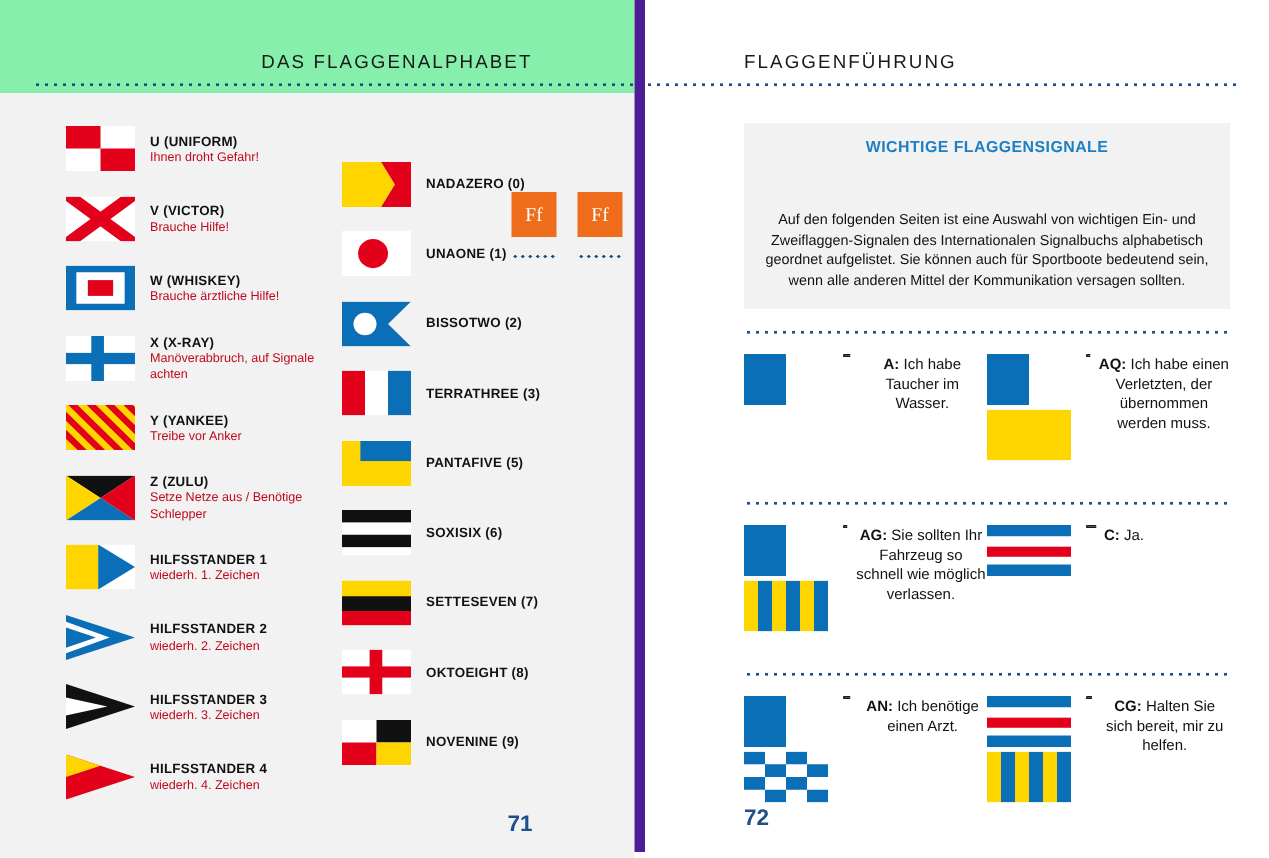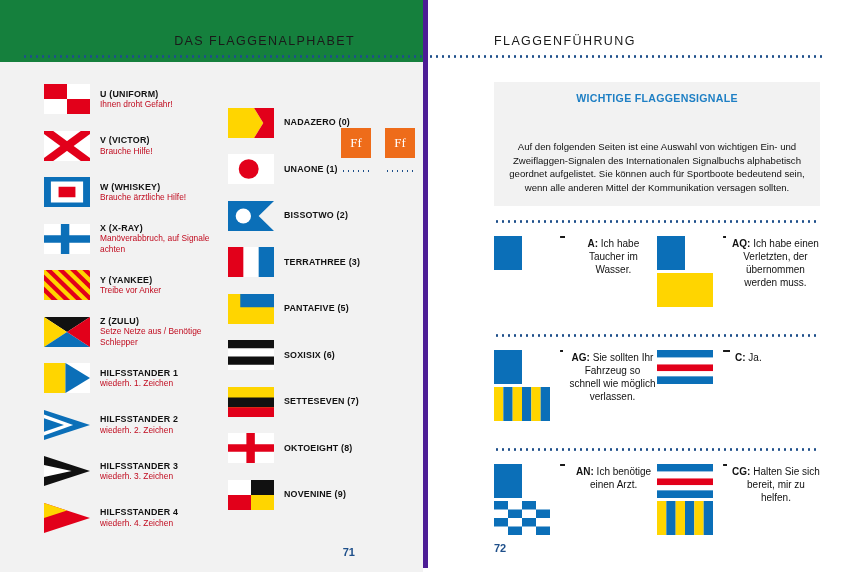--- a/index.html
+++ b/index.html
@@ -14,28 +14,28 @@
   
   .page-left {
     width: 423px; height: 572px;
     background: #f2f2f2;
     position: relative;
   }
   .page-right {
     width: 423px; height: 568px;
     background: #ffffff;
     position: relative;
-    border-left: 5px solid #4c1d95;
+    border-left: 7px solid #4c1d95;
   }
   .head-band {
     height: 62px;
     background: #ffffff;
     position: relative;
   }
-  .page-left .head-band { background: #15803d; }
+  .page-left .head-band { background: #86efac; }
   .head-title {
     position: absolute;
     bottom: 14px;
     font-size: 12.5px;
     letter-spacing: 1.4px;
     color: #1a1a1a;
     font-weight: 400;
   }
   .page-left .head-title { right: 68px; }
   .page-right .head-title { left: 66px; }
@@ -47,21 +47,21 @@
     background-image: radial-gradient(circle, #1e4f8a 1.1px, transparent 1.2px);
     background-size: 6px 3px;
     background-repeat: repeat-x;
   }
   .page-left .dotrule { top: 55px; left: 22px; right: 0px; }
   .page-right .dotrule { top: 55px; left: 0px; right: 22px; }
 
   .page-num {
     position: absolute;
     bottom: 14px;
-    font-size: 11px;
+    font-size: 15px;
     font-weight: bold;
     color: #1e4f8a;
   }
   .page-left .page-num { right: 68px; }
   .page-right .page-num { left: 66px; }
 
   
   .cols {
     display: flex;
     padding: 14px 0 0 0;

